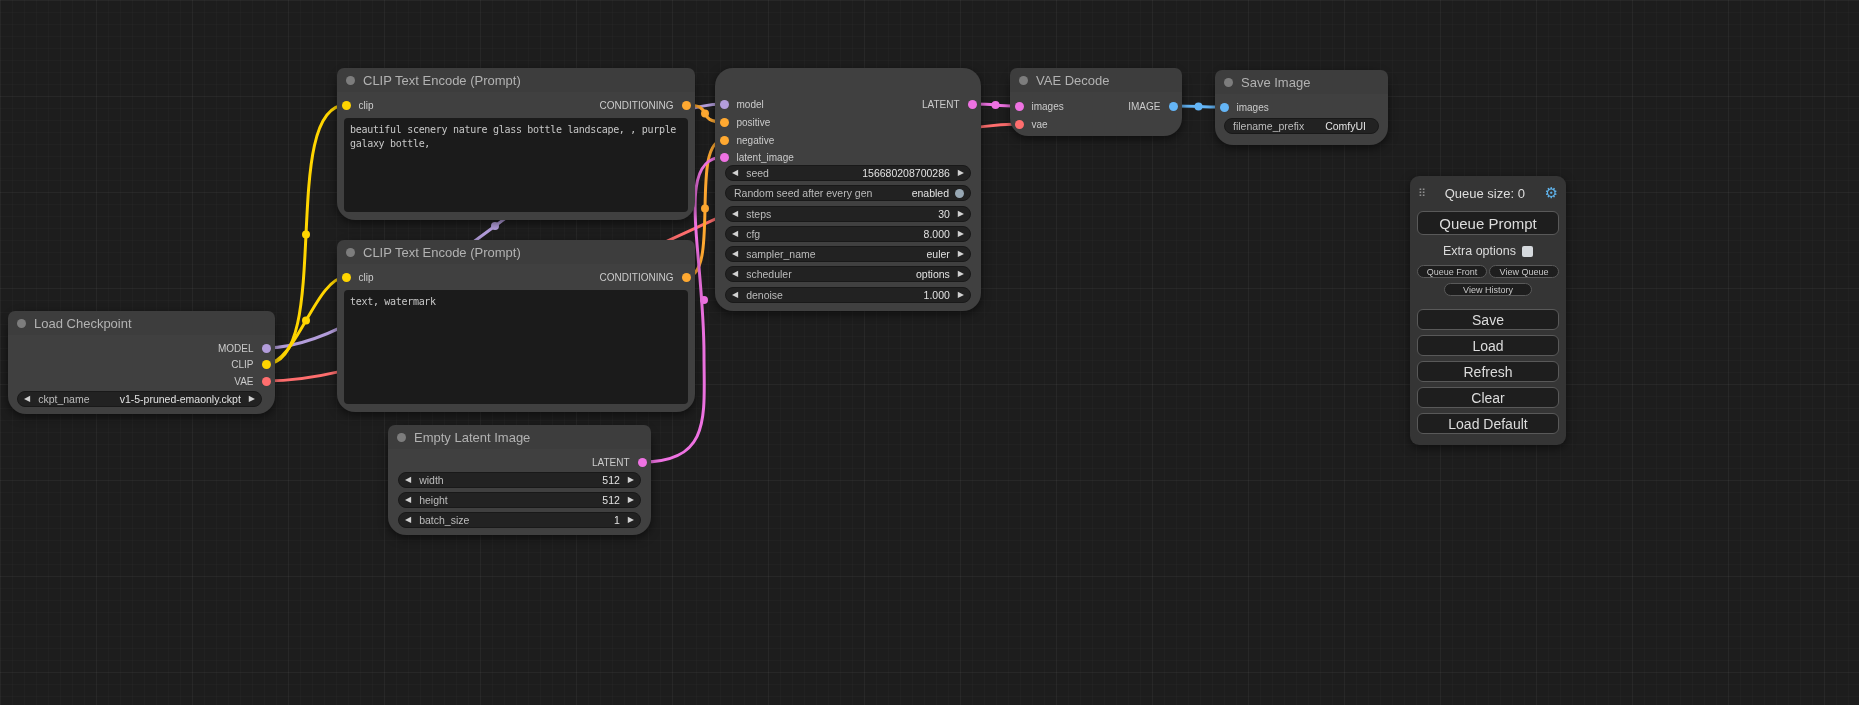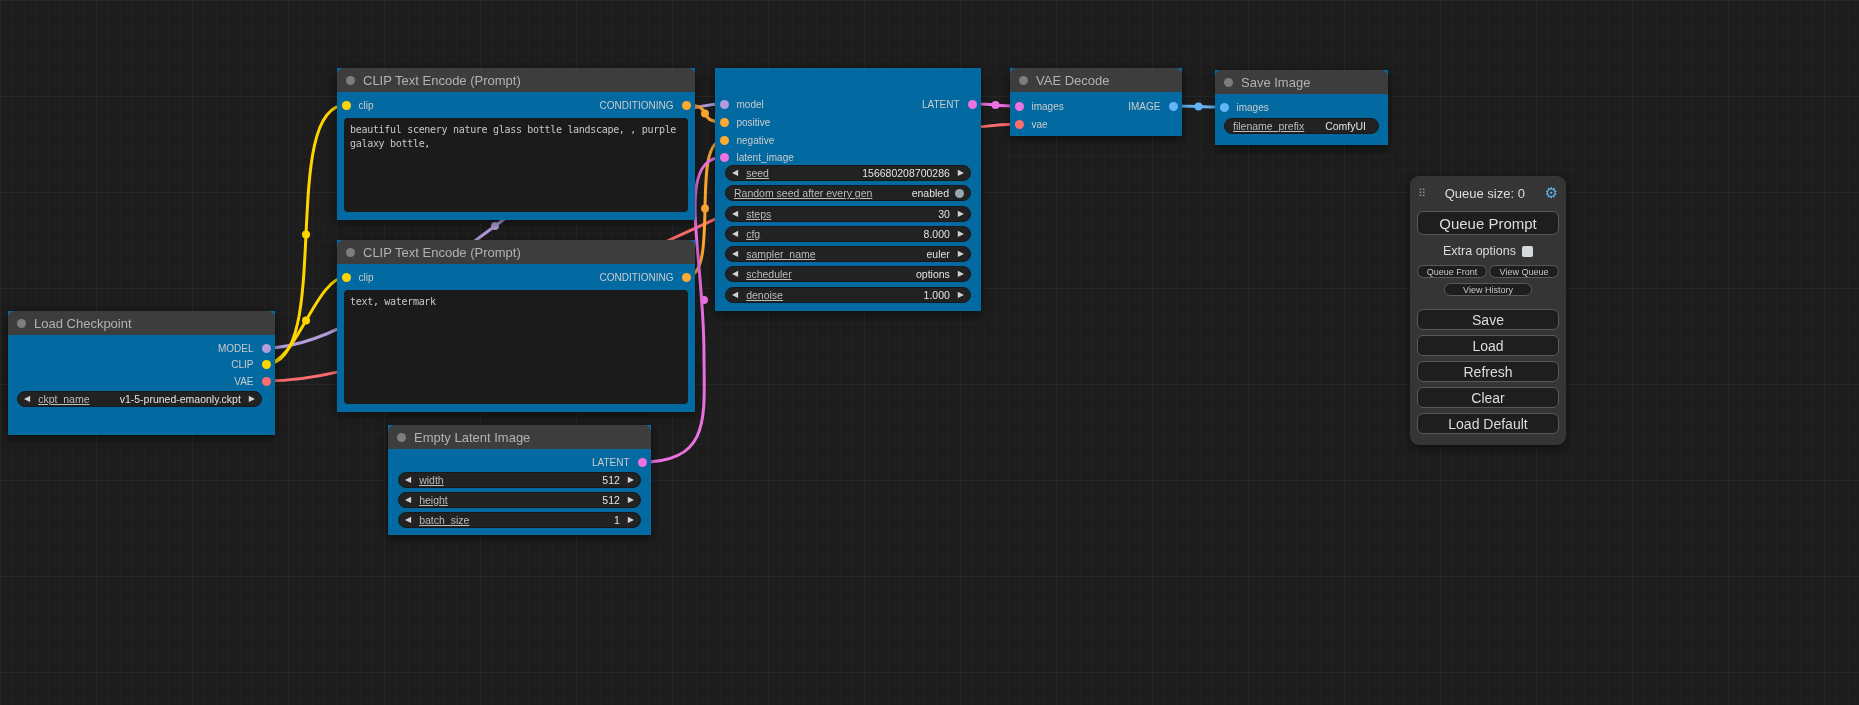--- a/index.html
+++ b/index.html
@@ -9,40 +9,40 @@
     background-color:#1d1d1d;
     background-image:
       linear-gradient(rgba(255,255,255,0.028) 1px, transparent 1px),
       linear-gradient(90deg, rgba(255,255,255,0.028) 1px, transparent 1px),
       linear-gradient(rgba(255,255,255,0.016) 1px, transparent 1px),
       linear-gradient(90deg, rgba(255,255,255,0.016) 1px, transparent 1px);
     background-size:96px 96px,96px 96px,12px 12px,12px 12px;
   }
   #wires{position:absolute;left:0;top:0;z-index:0;}
   .node{
-    position:absolute;background:#0369a1;border-radius:0;z-index:1;
+    position:absolute;background:#404040;border-radius:18px;z-index:1;
     box-shadow:0 3px 10px rgba(0,0,0,.55);
   }
   .node-title{
     height:24px;display:flex;align-items:center;gap:8px;padding-left:9px;
     background:#3d3d3d;border-radius:7px 7px 0 0;
     color:#b2b2b2;font-size:13px;
   }
   .tdot{width:9px;height:9px;border-radius:50%;background:#7d7d7d;flex:none;}
   .port{position:absolute;left:0;right:0;height:14px;display:flex;align-items:center;font-size:10px;color:#cbcbcb;}
   .port.in{padding-left:4.5px;justify-content:flex-start;gap:8px;}
   .port.out{padding-right:4.5px;justify-content:flex-end;gap:8px;}
   .pdot{width:9px;height:9px;border-radius:50%;flex:none;}
   .widget{
     position:absolute;left:10px;right:10px;height:16px;box-sizing:border-box;
     background:#222;border:1px solid #191919;border-radius:8px;
     display:flex;align-items:center;padding:0 6px;font-size:10.5px;
   }
   .warr{font-size:8px;color:#d2d2d2;line-height:1;}
-  .wlabel{margin-left:8px;color:#bcbcbc;white-space:nowrap;text-decoration:underline;}
+  .wlabel{margin-left:8px;color:#bcbcbc;white-space:nowrap;}
   .wvalue{margin-left:auto;margin-right:8px;color:#e2e2e2;white-space:nowrap;}
   .widget.noarrow .wlabel{margin-left:2px;}
   .widget.noarrow .wvalue{margin-right:6px;}
   .prompt{
     position:absolute;left:7px;right:7px;top:50px;bottom:8px;
     background:#1b1b1b;border-radius:4px;padding:5px 6px;overflow:hidden;
     font-family:"DejaVu Sans Mono",monospace;font-size:10px;letter-spacing:-0.3px;
     color:#c8c8c8;line-height:1.4;white-space:pre-wrap;
   }
   .menu{
@@ -86,21 +86,21 @@
     <path d="M686,277 C721.5431076300315,277 688.4568923699685,140 724,140" stroke="#FFA931" stroke-width="3" fill="none"></path>
     <circle cx="705" cy="208.5" r="4" fill="#FFA931"></circle>
     <path d="M972,104 C1002,104 989,106 1019,106" stroke="#EE72E2" stroke-width="3" fill="none"></path>
     <circle cx="995.5" cy="105" r="4" fill="#EE72E2"></circle>
     <path d="M1173,106 C1203,106 1194,107 1224,107" stroke="#64B5F6" stroke-width="3" fill="none"></path>
     <circle cx="1198.5" cy="106.5" r="4" fill="#64B5F6"></circle>
     <path d="M642,462 C712,462 704,415 704,355 C704,250 674,157 724,157" stroke="#EE72E2" stroke-width="3" fill="none"></path>
     <circle cx="704" cy="300" r="4" fill="#EE72E2"></circle>
   </svg>
 
-<div class="node" style="left:8px;top:311px;width:267px;height:124px">
+<div class="node" style="left:8px;top:311px;width:267px;height:103px">
   <div class="node-title">
     <span class="tdot"></span>
     <span>Load Checkpoint</span>
   </div>
   <div class="port out" style="top:30px">
     <span class="plabel">MODEL</span>
     <span class="pdot" style="background: rgb(179, 157, 219);"></span>
   </div>
   <div class="port out" style="top:46px">
     <span class="plabel">CLIP</span>

